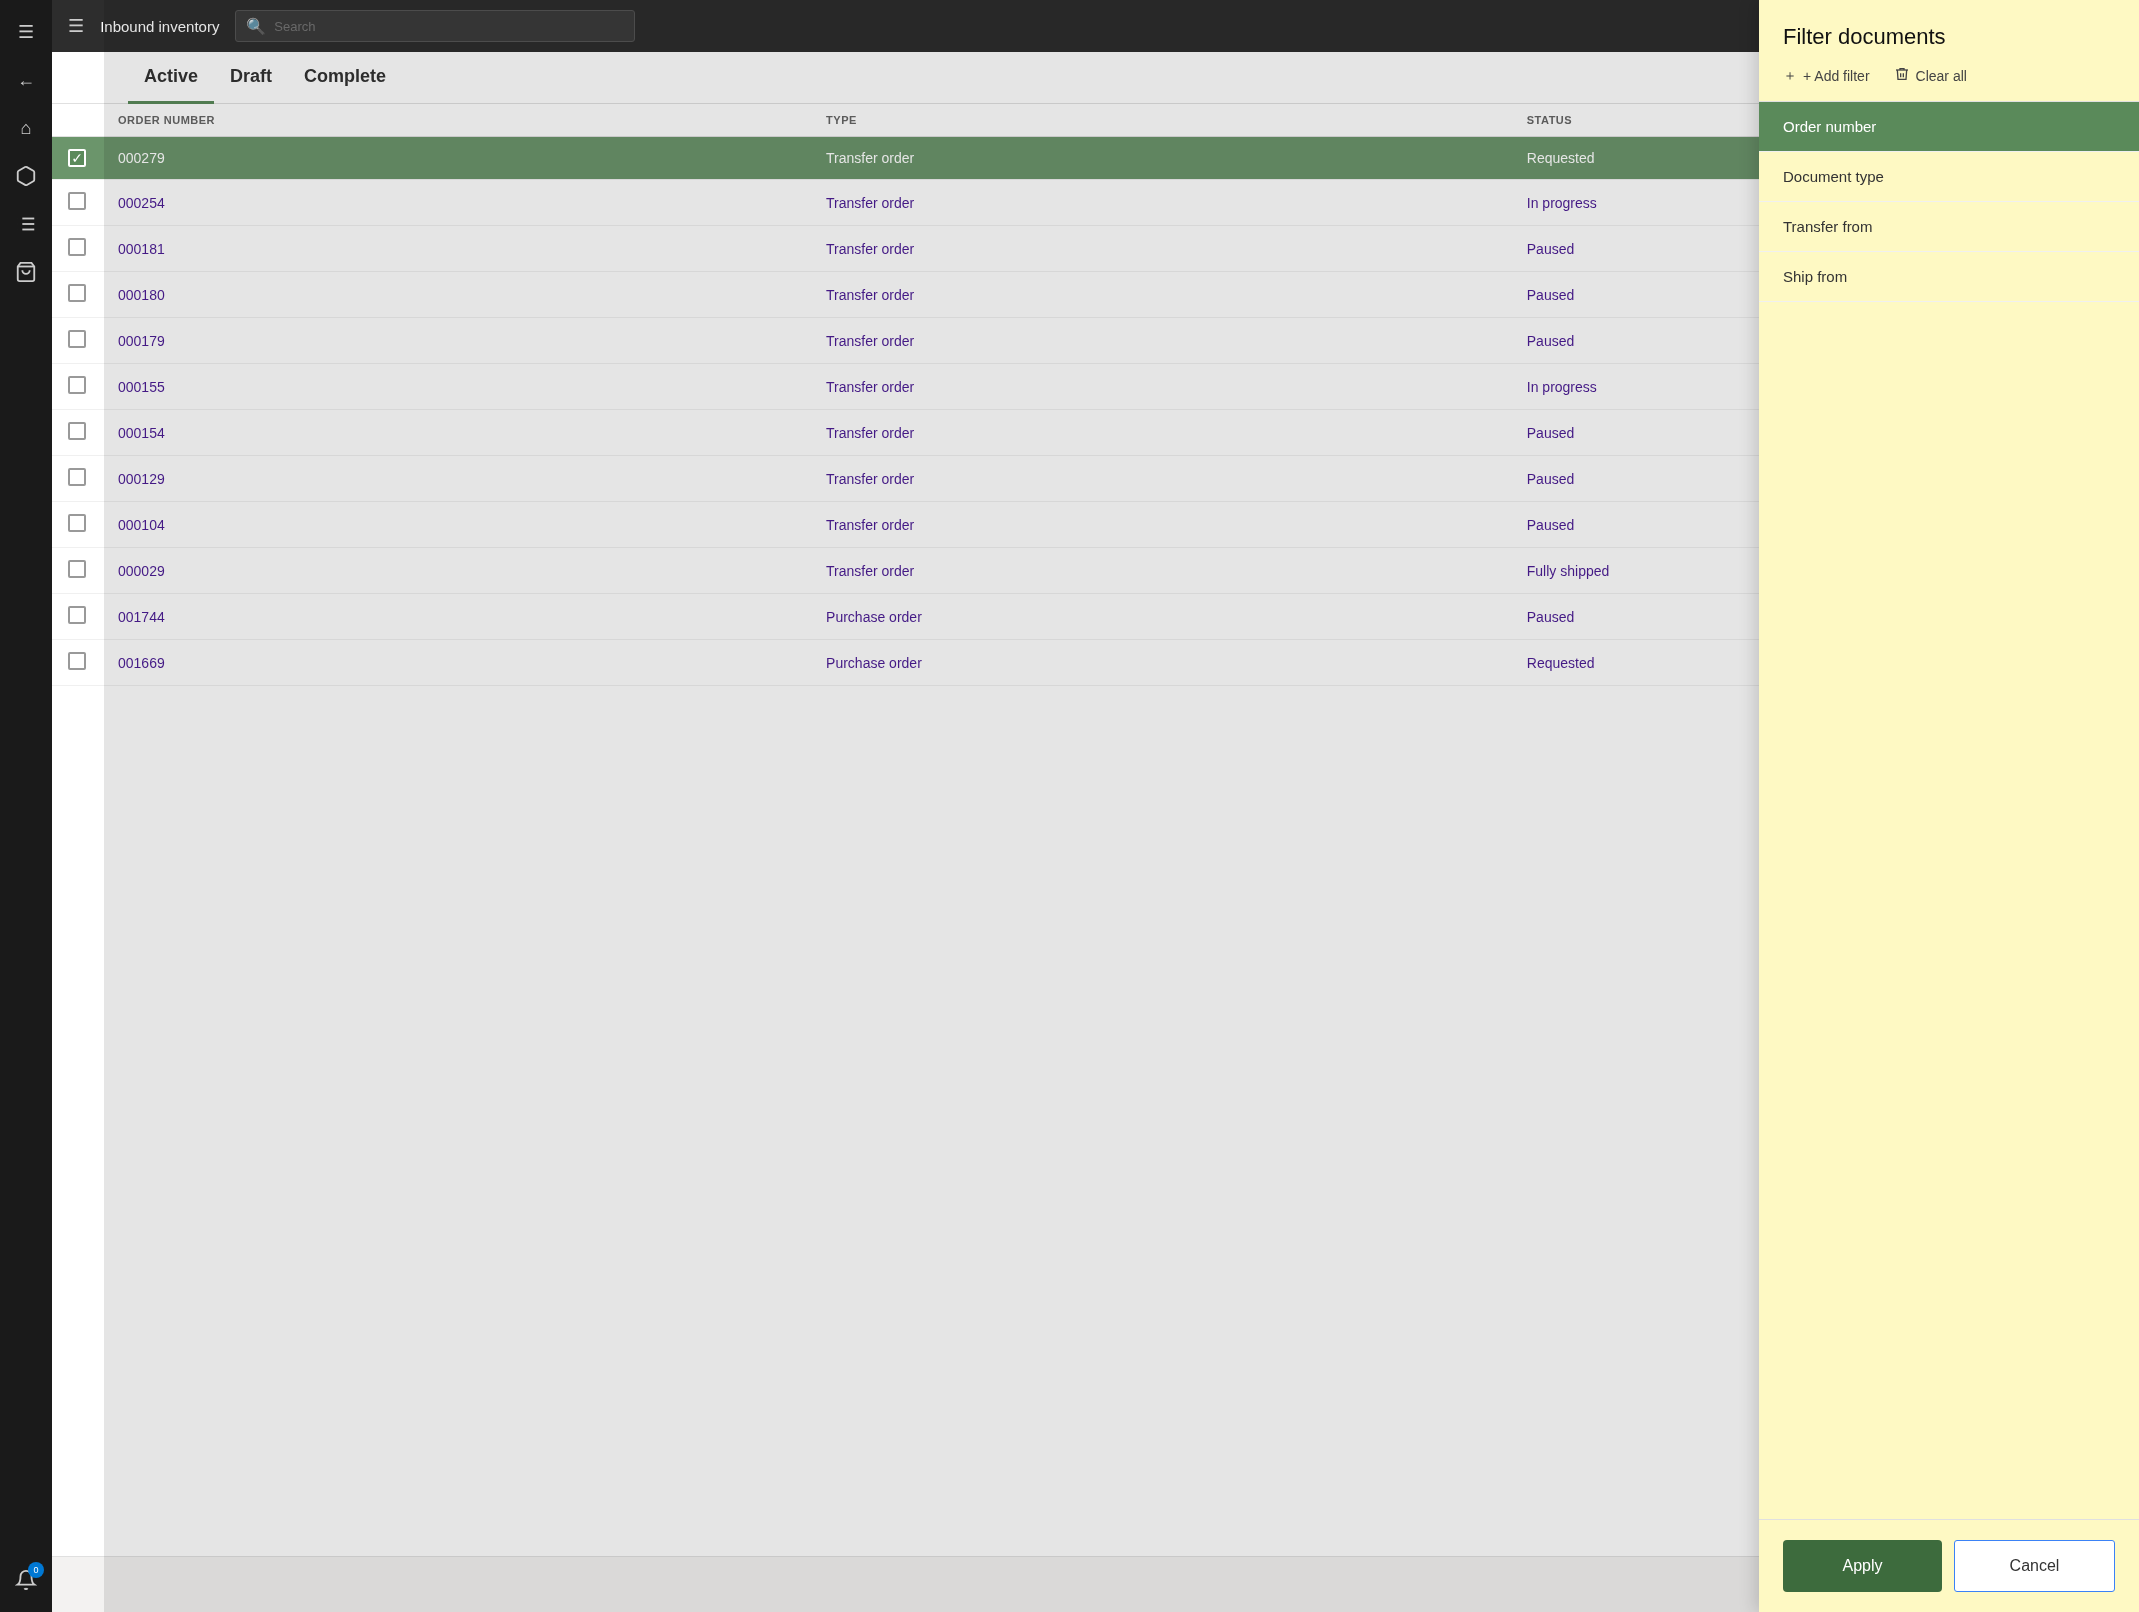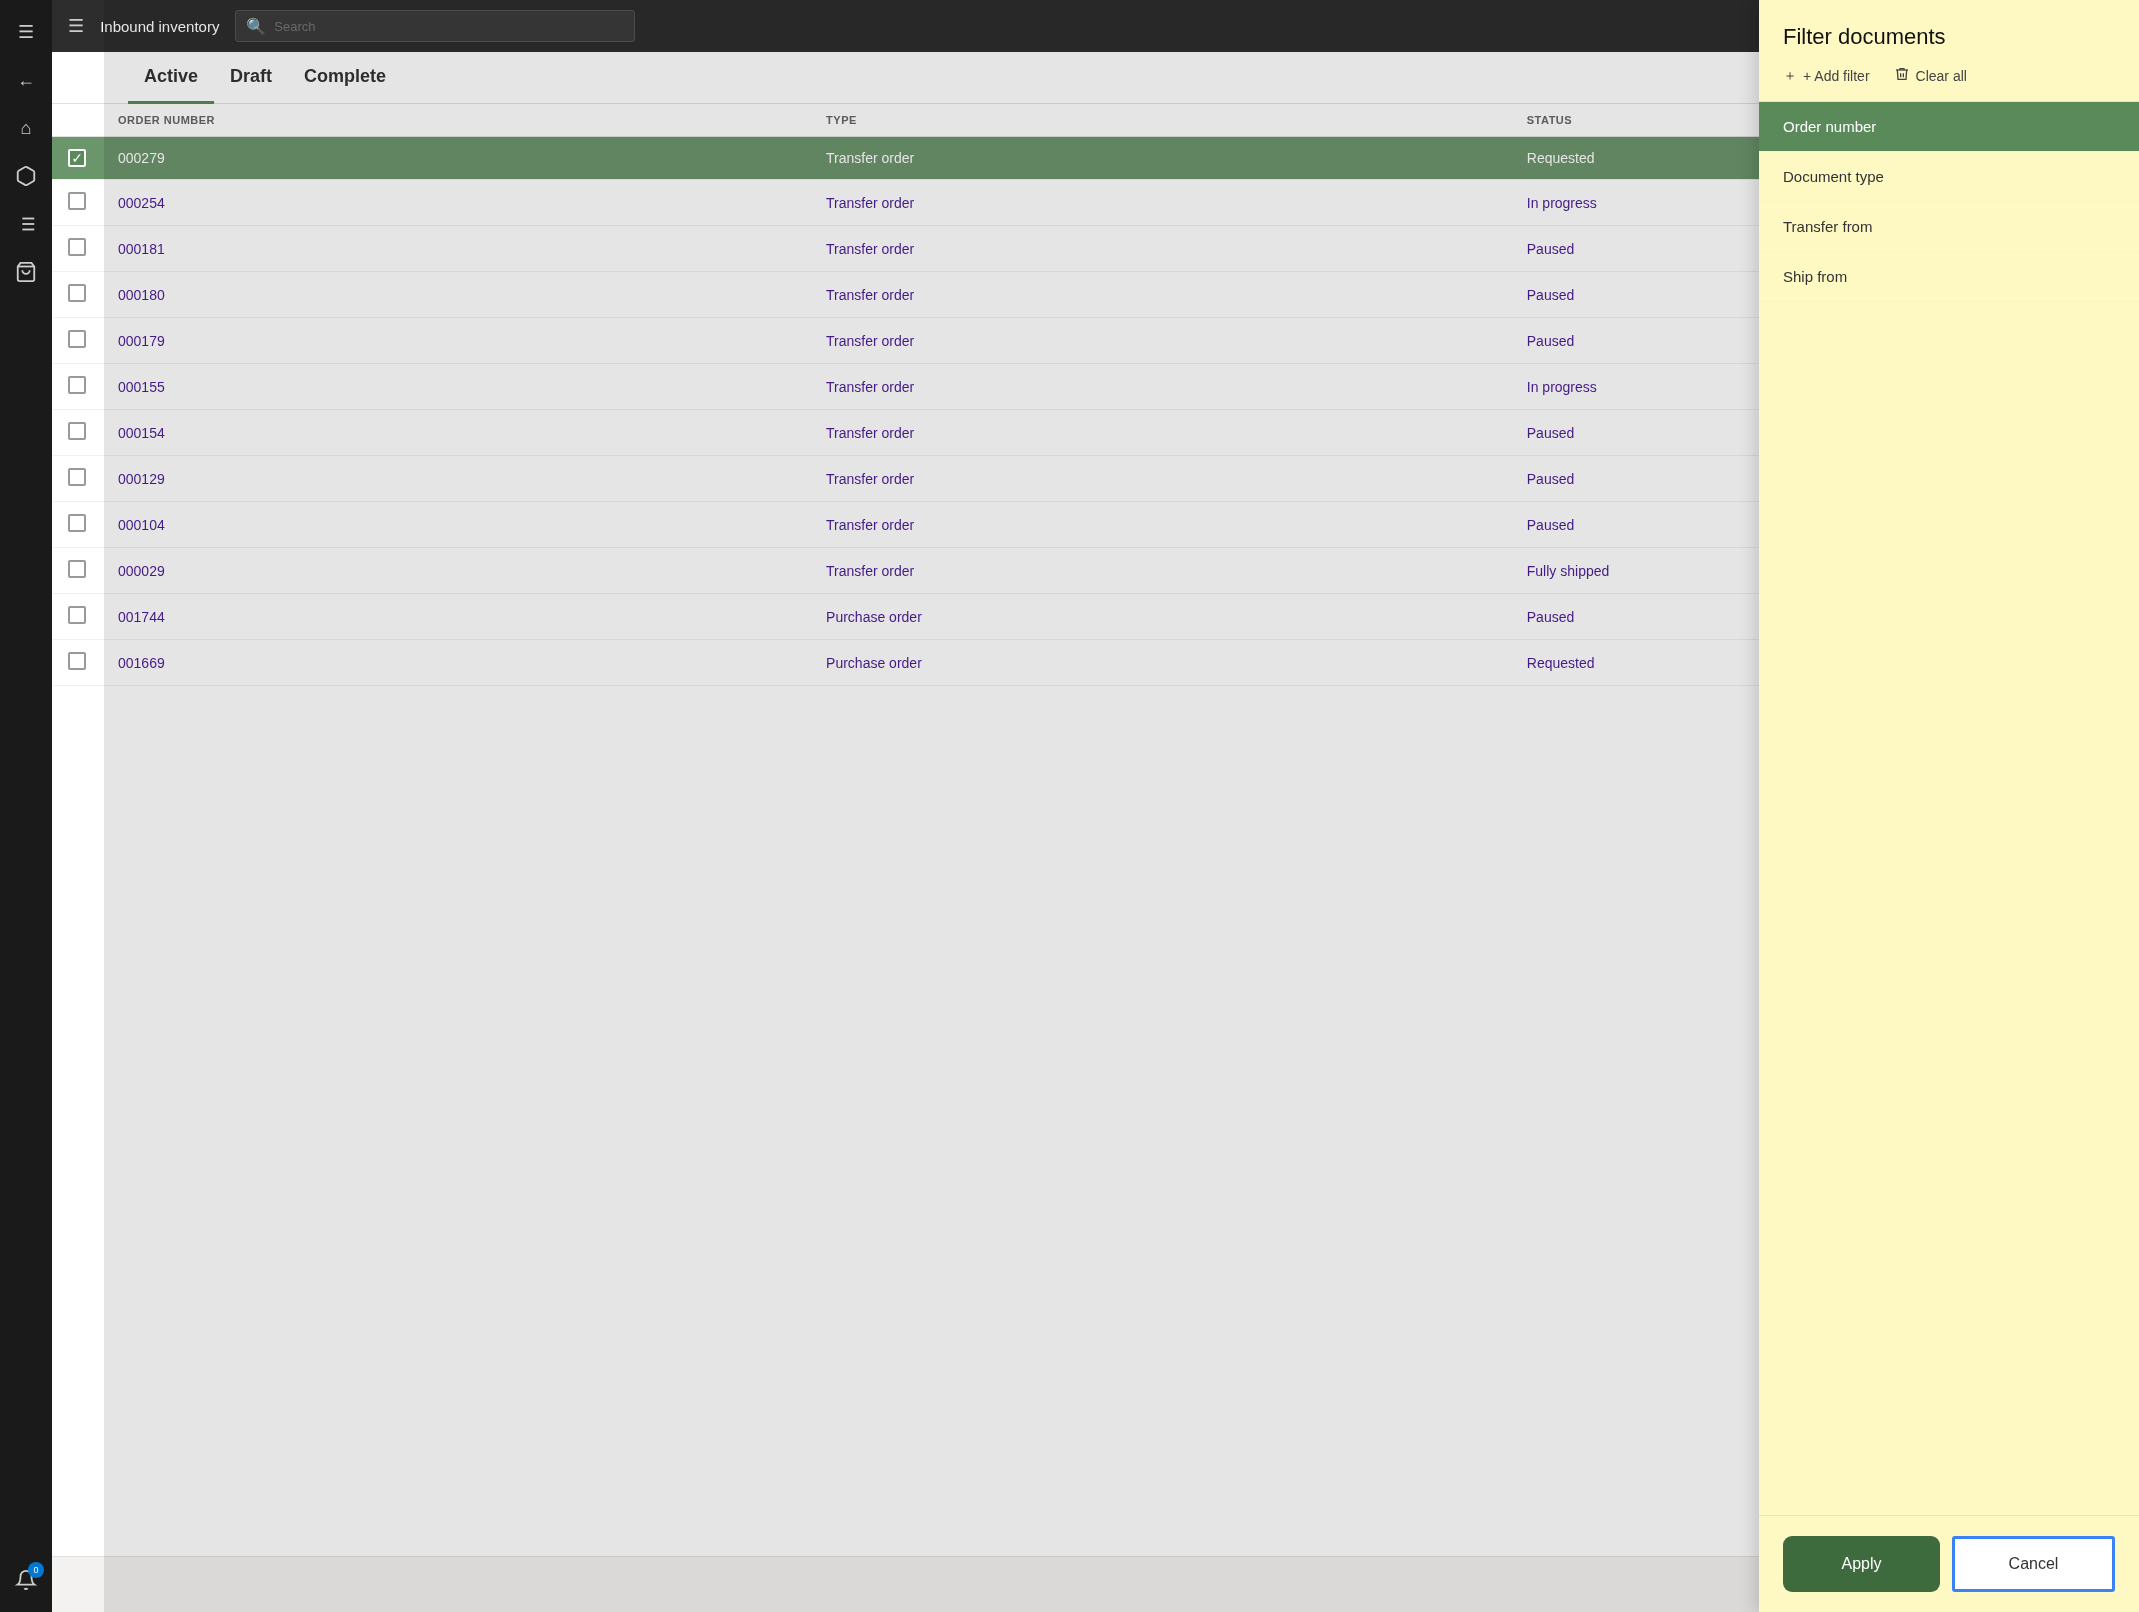--- a/index.html
+++ b/index.html
@@ -223,31 +223,31 @@
       padding: 20px 24px;
       border-top: 1px solid #e0e0e0;
       display: flex;
       gap: 12px;
     }
     .btn-apply {
       flex: 1;
       background: #3d6b3d;
       color: white;
       border: none;
-      border-radius: 9px;
+      border-radius: 4px;
       padding: 16px;
       font-size: 16px;
       cursor: pointer;
       font-family: inherit;
     }
     .btn-cancel {
       flex: 1;
       background: white;
       color: #333;
-      border: 3px solid #3b82f6;
+      border: 1px solid #3b82f6;
       border-radius: 3px;
       padding: 16px;
       font-size: 16px;
       cursor: pointer;
       font-family: inherit;
     }
   </style>
 </head>
 <body>
 

